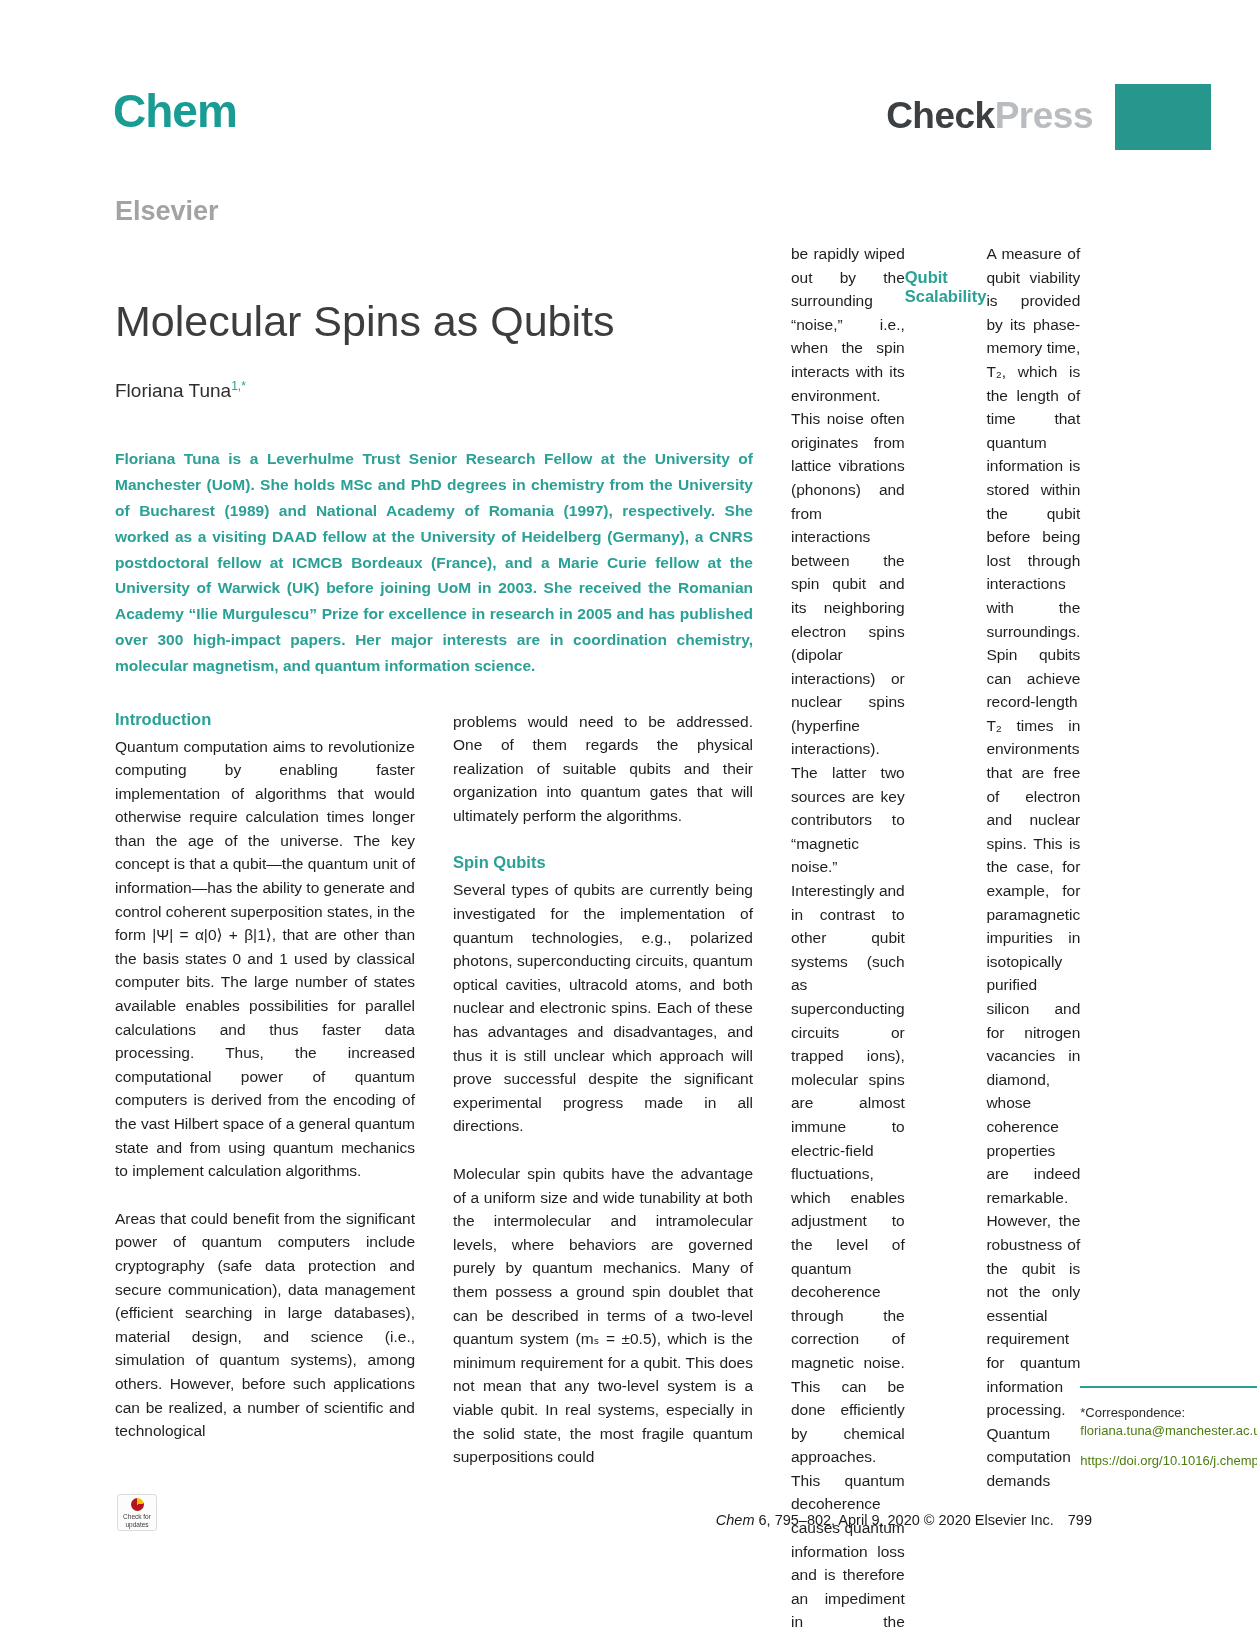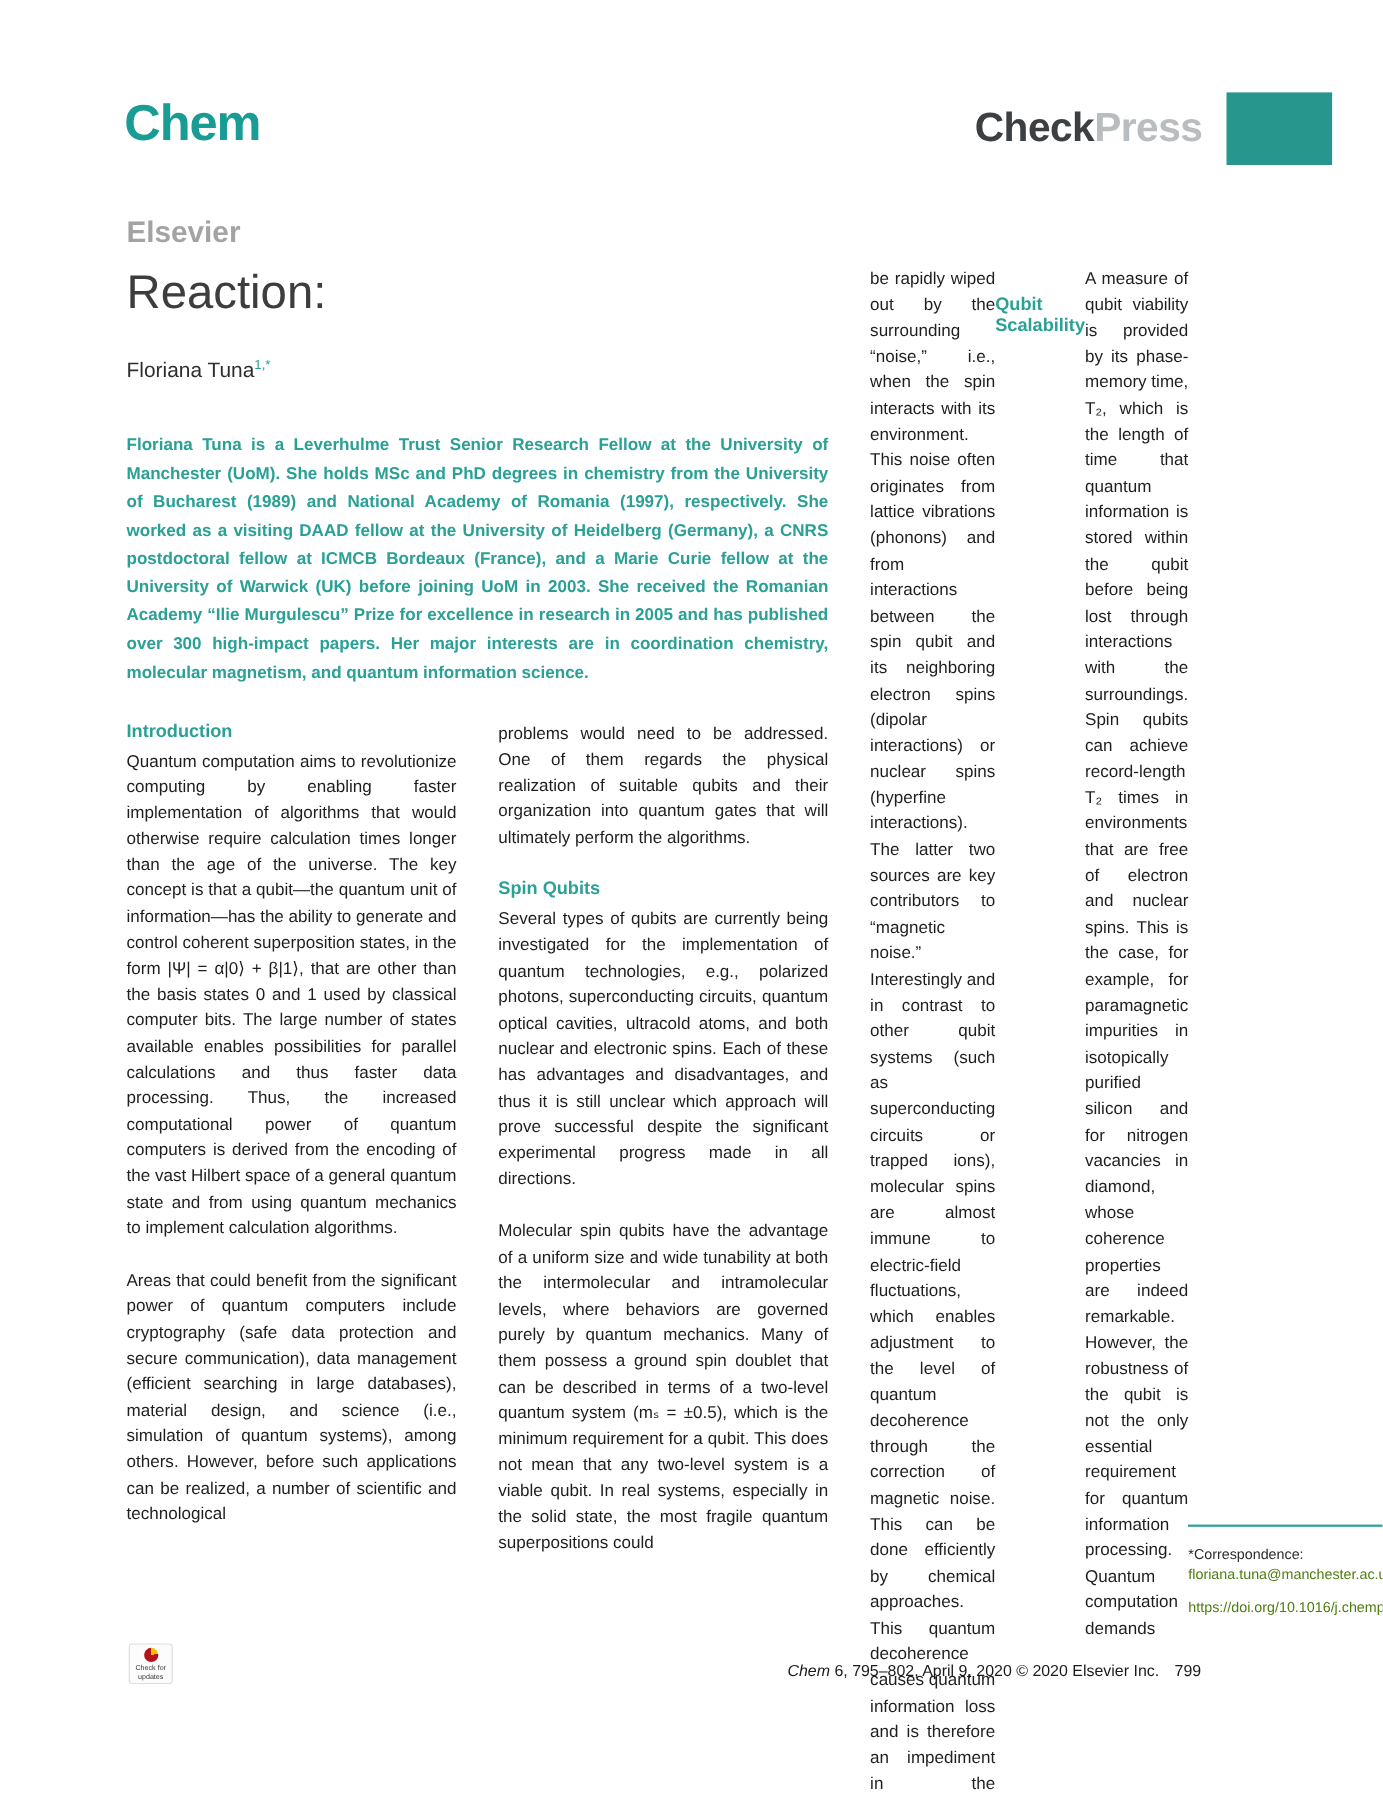--- a/index.html
+++ b/index.html
@@ -111,21 +111,21 @@
 
   <div class="publisher"><span class="cell">Check</span><span class="press">Press</span></div>
 
   <div class="corner-block"></div>
 
   <div class="content">
 
     <div class="left-two">
       <div class="category">Elsevier</div>
 
-      <h1 class="title"><span>Reaction:</span><br></h1>
+      <h1 class="title"><br><span>Molecular Spins as Qubits</span></h1>
 
       <div class="author"><span>Floriana Tuna</span><sup>1,*</sup></div>
 
       <p class="bio">Floriana Tuna is a Leverhulme Trust Senior Research Fellow at the University of Manchester (UoM). She holds MSc and PhD degrees in chemistry from the University of Bucharest (1989) and National Academy of Romania (1997), respectively. She worked as a visiting DAAD fellow at the University of Heidelberg (Germany), a CNRS postdoctoral fellow at ICMCB Bordeaux (France), and a Marie Curie fellow at the University of Warwick (UK) before joining UoM in 2003. She received the Romanian Academy “Ilie Murgulescu” Prize for excellence in research in 2005 and has published over 300 high-impact papers. Her major interests are in coordination chemistry, molecular magnetism, and quantum information science.</p>
 
       <div class="two-cols">
         <div class="col">
           <h2 class="sec">Introduction</h2>
           <p>Quantum computation aims to revolutionize computing by enabling faster implementation of algorithms that would otherwise require calculation times longer than the age of the universe. The key concept is that a qubit—the quantum unit of information—has the ability to generate and control coherent superposition states, in the form |Ψ| = α|0⟩ + β|1⟩, that are other than the basis states 0 and 1 used by classical computer bits. The large number of states available enables possibilities for parallel calculations and thus faster data processing. Thus, the increased computational power of quantum computers is derived from the encoding of the vast Hilbert space of a general quantum state and from using quantum mechanics to implement calculation algorithms.</p>
           <p>Areas that could benefit from the significant power of quantum computers include cryptography (safe data protection and secure communication), data management (efficient searching in large databases), material design, and science (i.e., simulation of quantum systems), among others. However, before such applications can be realized, a number of scientific and technological</p>

